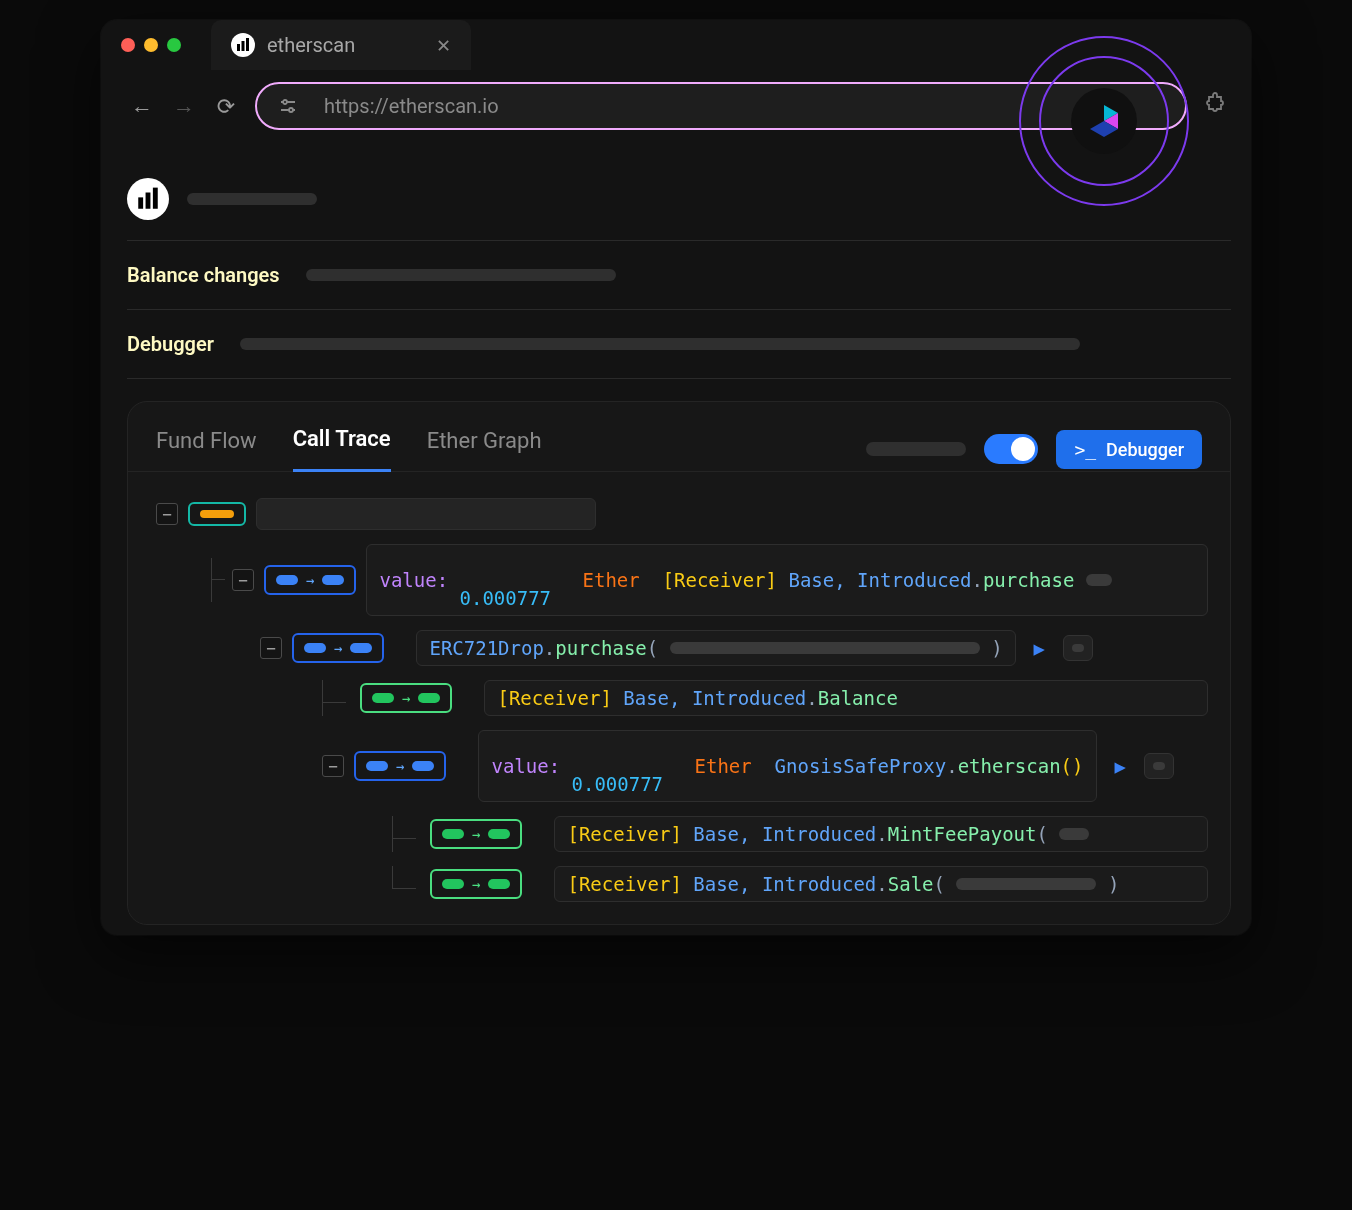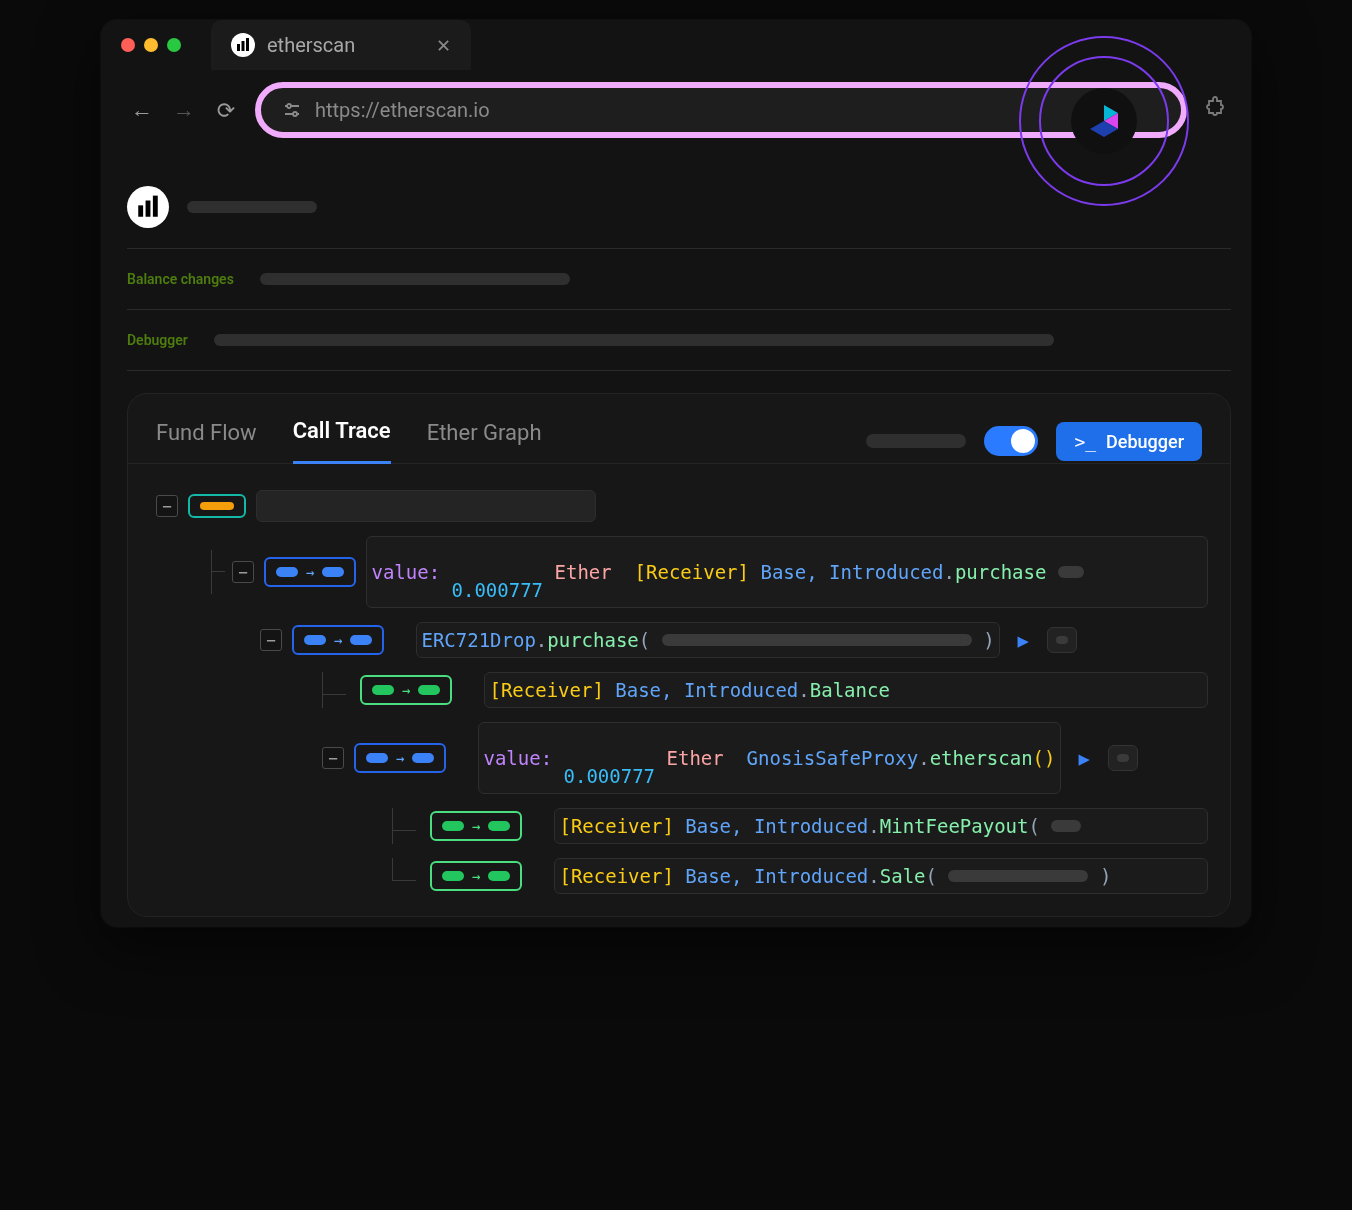--- a/index.html
+++ b/index.html
@@ -57,26 +57,26 @@
     align-items: center;
     gap: 16px;
     padding: 12px 22px 18px 28px;
     position: relative;
   }
   .nav-btn { color: #9a9a9a; font-size: 22px; width: 26px; text-align: center; cursor: pointer; }
   .nav-btn.dim { color: #555; }
   .urlbar {
     flex: 1;
     background: #1e1e1e;
-    border: 6px solid #f0abfc;
+    border: 2px solid #f0abfc;
     border-radius: 30px;
     display: flex;
     align-items: center;
     padding: 10px 22px;
-    gap: 14px;
+    gap: 27px;
     color: #8a8a8a;
     font-size: 20px;
   }
   .urlbar svg { flex: none; }
   .ext-btn { color: #777; }
   
   .badge-overlay {
     position: absolute;
     right: 62px;
     top: -34px;
@@ -103,21 +103,21 @@
   .brand-icon {
     width: 42px; height: 42px; border-radius: 50%;
     background: #fff; display:flex; align-items:center; justify-content:center;
   }
   .skel { background: #2f2f2f; border-radius: 8px; height: 12px; }
   .section-row {
     display:flex; align-items:center; gap: 26px;
     padding: 22px 0;
     border-bottom: 1px solid #2a2a2a;
   }
-  .section-title { font-size: 14px; font-weight: 600; color: #4d7c0f; white-space: nowrap; }
+  .section-title { font-size: 20px; font-weight: 600; color: #fef9c3; white-space: nowrap; }
   
   .panel {
     margin-top: 22px;
     background: #171717;
     border: 1px solid #242424;
     border-radius: 20px;
     padding: 0;
   }
   .panel-tabs {
     display:flex; align-items:center; gap: 36px;
@@ -173,25 +173,25 @@
   .dp-blue { background:#3b82f6; }
   .dp-green { background:#22c55e; }
   .arrow-b { color:#60a5fa; font-size:14px; }
   .arrow-g { color:#4ade80; font-size:14px; }
   .row-skel {
     background:#242424; border-radius:6px; height:24px;
   }
   .codeline {
     display:flex; align-items:center; gap:0;
     background:#1b1b1b; border:1px solid #2e2e2e;
-    border-radius:6px; padding:6px 4px; flex:1; overflow:hidden;
+    border-radius:6px; padding:6px 12px; flex:1; overflow:hidden;
   }
   .c-key   { color:#c084fc; }
   .c-num   { color:#38bdf8;margin-top:36px; }
-  .c-eth   { color:#fca5a5; }
+  .c-eth   { color:#f97316;margin-left:20px; }
   .c-recv  { color:#facc15; }
   .c-class { color:#60a5fa; }
   .c-method{ color:#86efac; }
   .c-punct { color:#94a3b8; }
   .argskel { height:12px; background:#3a3a3a; border-radius:6px; display:inline-block; vertical-align:middle; }
   .play { color:#3b82f6; margin:0 8px; cursor:pointer; }
   .chip-after {
     width:30px; height:26px; background:#222; border:1px solid #333; border-radius:6px;
     display:inline-flex; align-items:center; justify-content:center;
   }

